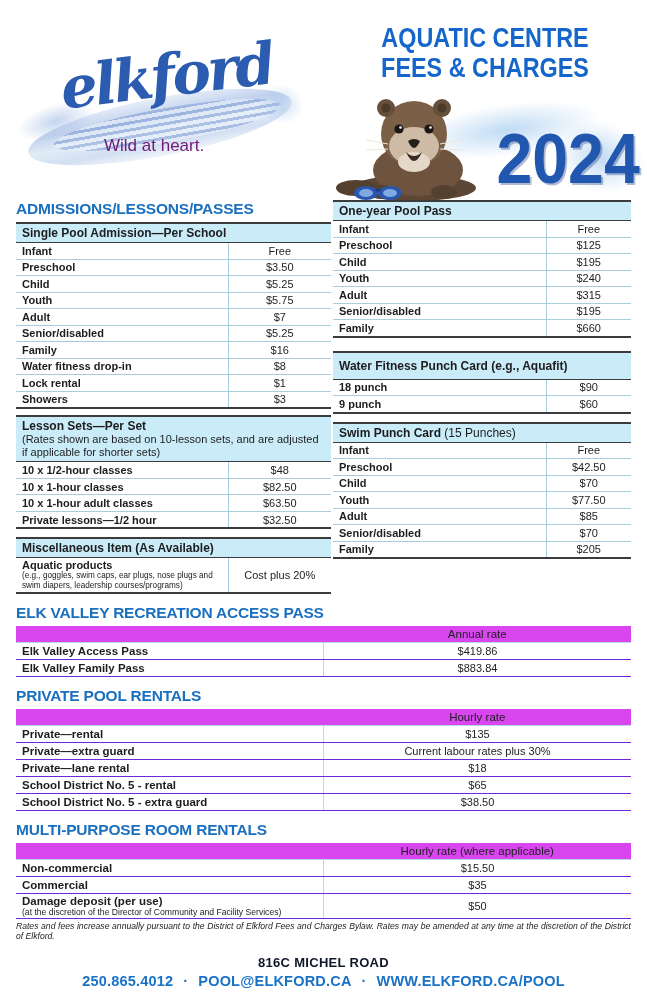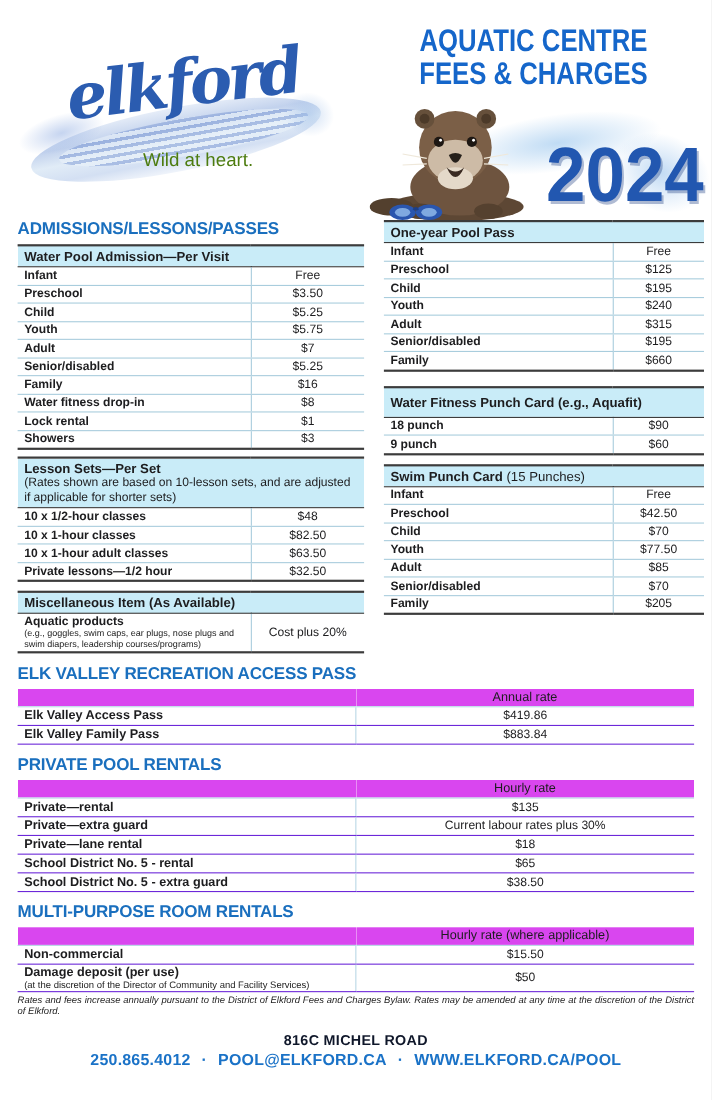--- a/index.html
+++ b/index.html
@@ -17,21 +17,21 @@
   .swoosh .s2{left:30px;top:68px;width:230px;height:34px;transform:rotate(-10deg);
     background:repeating-linear-gradient(180deg,rgba(90,125,200,.38) 0 3px,rgba(235,243,250,.55) 3px 7px);}
   .swoosh .s3{left:-6px;top:64px;width:80px;height:34px;transform:rotate(-16deg);
     background:radial-gradient(closest-side,rgba(140,170,225,.5),rgba(140,170,225,0));}
   .swoosh .s4{left:236px;top:44px;width:46px;height:40px;transform:rotate(14deg);
     background:radial-gradient(closest-side,rgba(150,185,230,.45),rgba(150,185,230,0));}
   .logo-script{
     position:absolute;left:38px;top:2px;font-family:"DejaVu Serif",serif;font-style:italic;
     font-weight:bold;font-size:58px;letter-spacing:-3px;color:#2b5cb0;transform:rotate(-7deg);
   }
-  .logo-tagline{position:absolute;left:108px;top:96px;font-size:17px;color:#4d7c0f;}
+  .logo-tagline{position:absolute;left:82px;top:96px;font-size:17px;color:#701a75;}
 
   .title-block{
     position:absolute;right:6px;top:22px;width:312px;text-align:center;color:#1566ca;
     font-weight:900;font-size:28.5px;line-height:1.06;transform:scaleX(.82);transform-origin:center top;
     letter-spacing:0;
   }
   .year-group{position:absolute;left:330px;top:96px;width:312px;height:104px;}
   .splash{position:absolute;right:40px;top:8px;width:190px;height:52px;border-radius:50%;
     transform:rotate(-8deg);
     background:radial-gradient(closest-side,rgba(140,190,235,.55),rgba(140,190,235,0));}
@@ -62,21 +62,21 @@
   table.small th.ttl.tall{padding:6px 6px;}
   table.small td{border-bottom:1px solid #a9cddd;font-size:11px;height:13.5px;}
   table.small tr:last-child td{border-bottom:2px solid #3c3c3c;}
   td.lbl{font-weight:bold;font-size:11.5px;}
   td.lbl .note{display:block;font-weight:normal;font-size:8.2px;line-height:1.2;color:#222;}
   td.val{text-align:center;border-left:1px solid #a9cddd;}
 
   .col-left table.small col.c1{width:212px;} .col-left table.small col.c2{width:103px;}
   .col-right table.small col.c1{width:208px;} .col-right table.small col.c2{width:83px;}
 
-  .cols{display:flex;gap:18px;align-items:flex-start;}
+  .cols{display:flex;gap:2px;align-items:flex-start;}
   .col-left{width:315px;flex:none;}
   .col-right{flex:1;}
   .gap6{height:6px;} .gap8{height:8px;} .gap13{height:13px;}
 
   
   table.wide th{background:#d946ef;font-weight:normal;font-size:11.5px;text-align:center;
     border-bottom:1px solid #b9d8e6;padding:2px 6px;}
   table.wide td{border-bottom:1px solid #6d28d9;font-size:11px;height:14px;}
   table.wide td.lbl{font-size:11.5px;}
   table.wide td.val{border-left:1px solid #b9d8e6;}
@@ -160,21 +160,21 @@
       <div class="col-left">
         <div class="sec-heading">ADMISSIONS/LESSONS/PASSES</div>
 
         <table class="fee small">
           <colgroup>
               <col class="c1">
               <col class="c2">
             </colgroup>
           <thead>
               <tr>
-                <th class="ttl" colspan="2">Water Pool Admission—Per Visit</th>
+                <th class="ttl" colspan="2">Single Pool Admission—Per School</th>
               </tr>
             </thead>
           <tbody>
 
           <tr>
               <td class="lbl"><span>Infant</span></td>
               <td class="val">Free</td>
             </tr>
               <tr>
               <td class="lbl"><span>Preschool</span></td>
@@ -471,20 +471,24 @@
           <th>Hourly rate (where applicable)</th>
         </tr>
           </thead>
         <tbody>
 
         <tr>
             <td class="lbl"><span>Non-commercial</span></td>
             <td class="val">$15.50</td>
           </tr>
             <tr>
+            <td class="lbl"><span>Commercial</span></td>
+            <td class="val">$35</td>
+          </tr>
+            <tr>
             <td class="lbl"><span>Damage deposit (per use)</span><span class="note">(at the discretion of the Director of Community and Facility Services)</span></td>
             <td class="val">$50</td>
           </tr>
           </tbody>
       </table>
     </div>
   </div>
 
   <div class="footnote">Rates and fees increase annually pursuant to the District of Elkford Fees and Charges Bylaw. Rates may be amended at any time at the discretion of the District of Elkford.</div>
 

